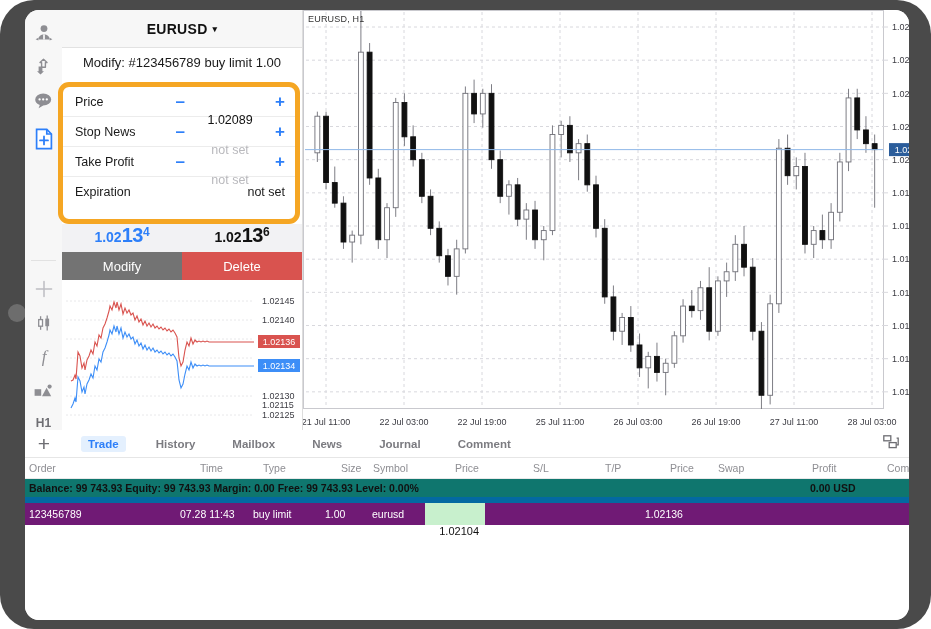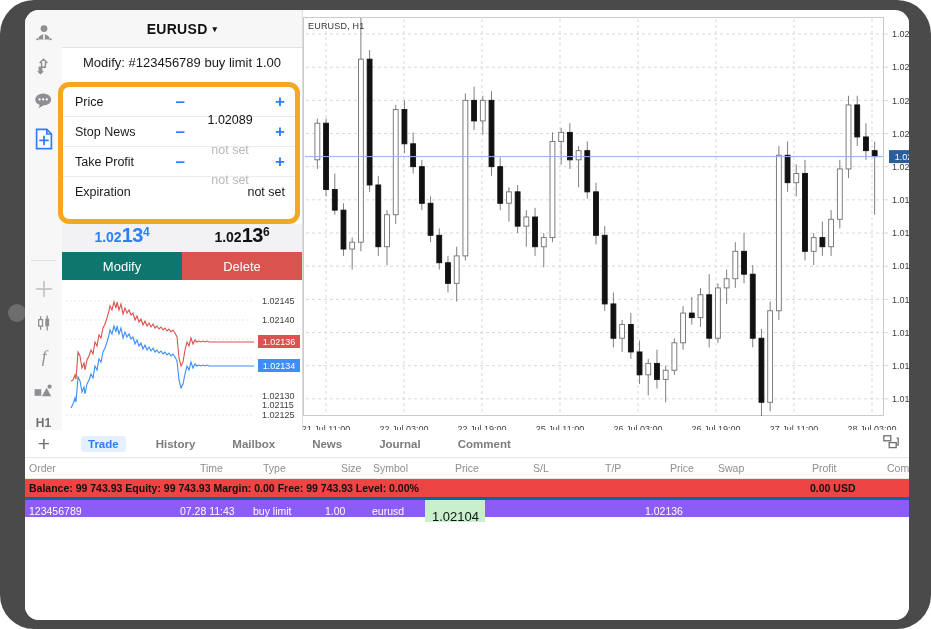--- a/index.html
+++ b/index.html
@@ -42,52 +42,52 @@
   #quotes{position:absolute;left:0;top:214px;width:240px;height:28px;background:#f2f2f4;display:flex;}
   .quote{flex:1;display:flex;align-items:baseline;justify-content:center;}
   .q-small{font-size:14px;font-weight:bold;}
   .q-big{font-size:20px;font-weight:bold;letter-spacing:-.5px;}
   .q-sup{font-size:12px;font-weight:bold;vertical-align:super;position:relative;top:-6px;}
   #bid .q-small,#bid .q-big,#bid .q-sup{color:#2d7ff9;}
   #ask .q-small,#ask .q-big,#ask .q-sup{color:#111;}
 
   
   #btnrow{position:absolute;left:0;top:242px;width:240px;height:28px;display:flex;}
-  #btn-modify{flex:1;background:#0f766e;color:#fff;display:flex;align-items:center;justify-content:center;
+  #btn-modify{flex:1;background:#737373;color:#fff;display:flex;align-items:center;justify-content:center;
               font-size:13px;}
   #btn-delete{flex:1;background:#d9534f;color:#fff;display:flex;align-items:center;justify-content:center;
               font-size:13px;}
 
   
   #mini{position:absolute;left:0;top:270px;width:240px;height:150px;background:#fff;}
   #mini svg{display:block;}
 
   
-  #chart{position:absolute;left:278px;top:7px;width:606px;height:420px;background:#ffffff;}
+  #chart{position:absolute;left:278px;top:0;width:606px;height:420px;background:#ffffff;}
   #chart-label{position:absolute;left:5px;top:4px;font-size:9px;color:#333;letter-spacing:.2px;}
   #chart svg{display:block;}
 
   
   #terminal{position:absolute;left:0;top:420px;width:884px;height:190px;background:#fff;}
   #tabbar{height:27px;border-bottom:1px solid #e6e6e6;display:flex;align-items:center;background:#fff;}
   #plus-btn{width:38px;display:flex;align-items:center;justify-content:center;color:#6e6e73;font-size:21px;
             font-weight:300;line-height:1;}
   .tab{font-size:11.5px;color:#7b7b80;font-weight:bold;padding:2px 7px;margin-right:5px;border-radius:3px;margin-left:18px;}
   .tab.active{color:#2d7ff9;background:#e4f0fe;}
   #panel-icon{margin-left:auto;margin-right:10px;color:#6e6e73;}
 
   #colhead{height:20px;position:relative;border-bottom:1px solid #e9e9e9;background:#fff;}
   .col{position:absolute;top:4px;font-size:10.5px;color:#8e8e93;}
-  #balrow{height:18px;position:relative;background:#ef4444;border-bottom:3px solid #0369a1;}
+  #balrow{height:18px;position:relative;background:#0f766e;border-bottom:6px solid #0369a1;}
   #balrow .bal-text{position:absolute;left:4px;top:3px;font-size:10.5px;color:#111;font-weight:bold;}
   #balrow .bal-prof{position:absolute;left:785px;top:3px;font-size:10.5px;color:#111;font-weight:bold;}
-  #datarow{height:17px;position:relative;background:#8b5cf6;}
+  #datarow{height:22px;position:relative;background:#701a75;}
   .cell{position:absolute;top:5px;font-size:10.5px;color:#fff;}
   #cell-price-hl{position:absolute;left:400px;top:0;width:60px;height:22px;background:#c8f0cd;}
-  #cell-price-hl span{position:absolute;right:6px;top:9px;font-size:13px;color:#111;}
+  #cell-price-hl span{position:absolute;right:6px;top:22px;font-size:11px;color:#111;}
 </style>
 </head>
 <body>
 
 <div id="device">
   <div id="home-dot"></div>
 
   <div id="screen">
 
     <div id="rail">

